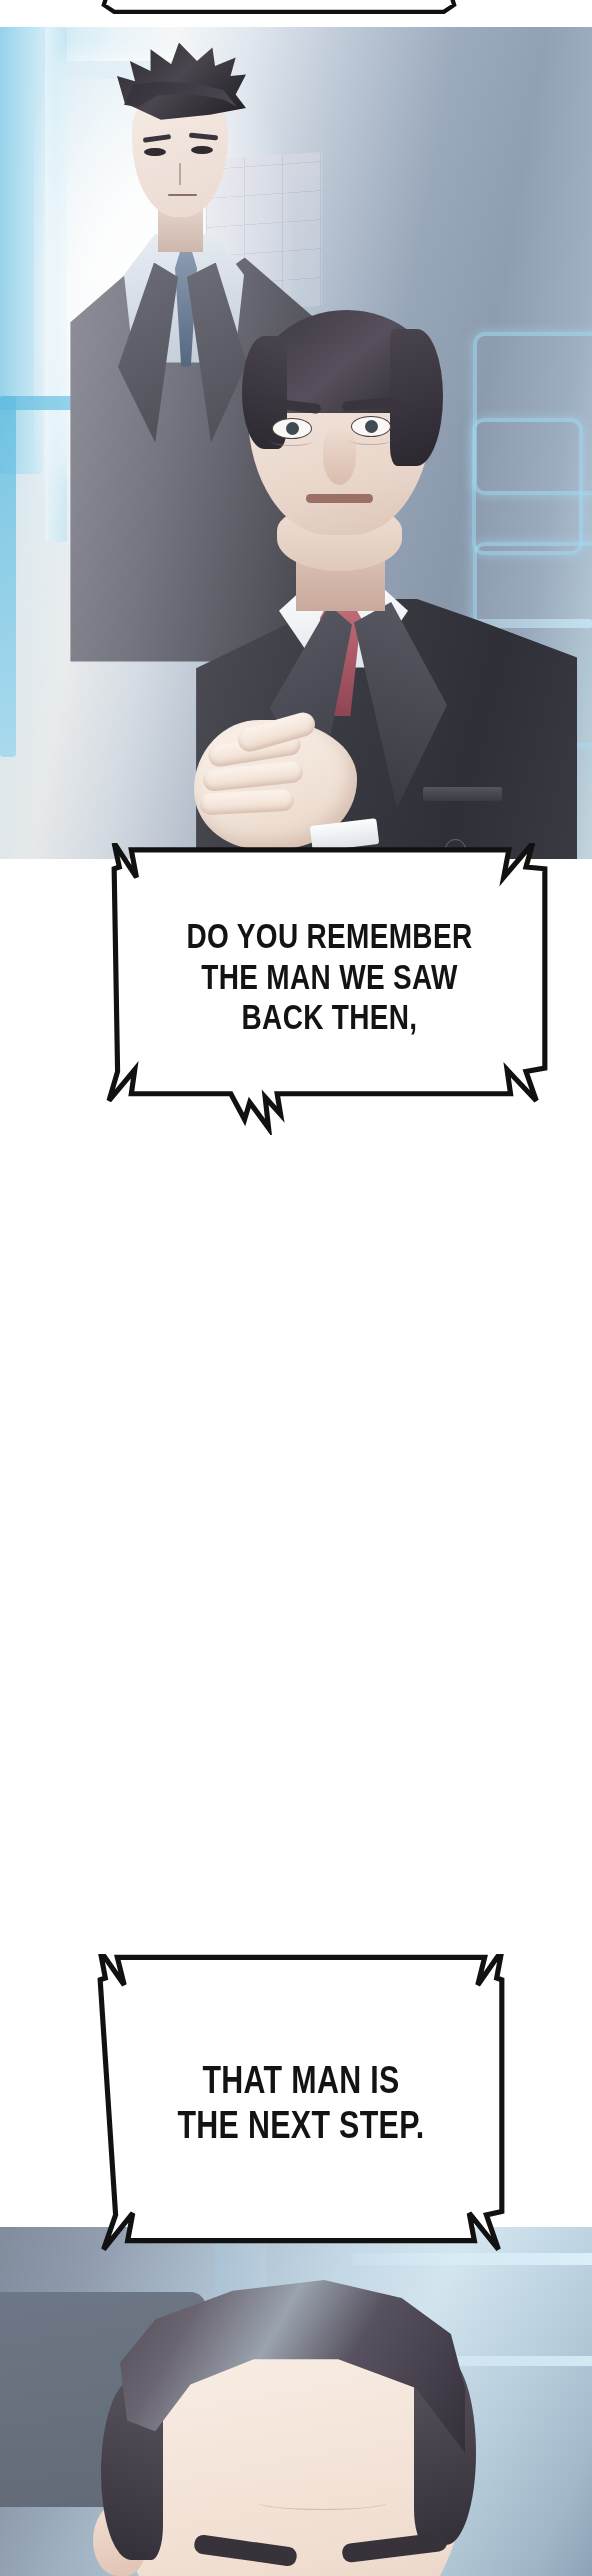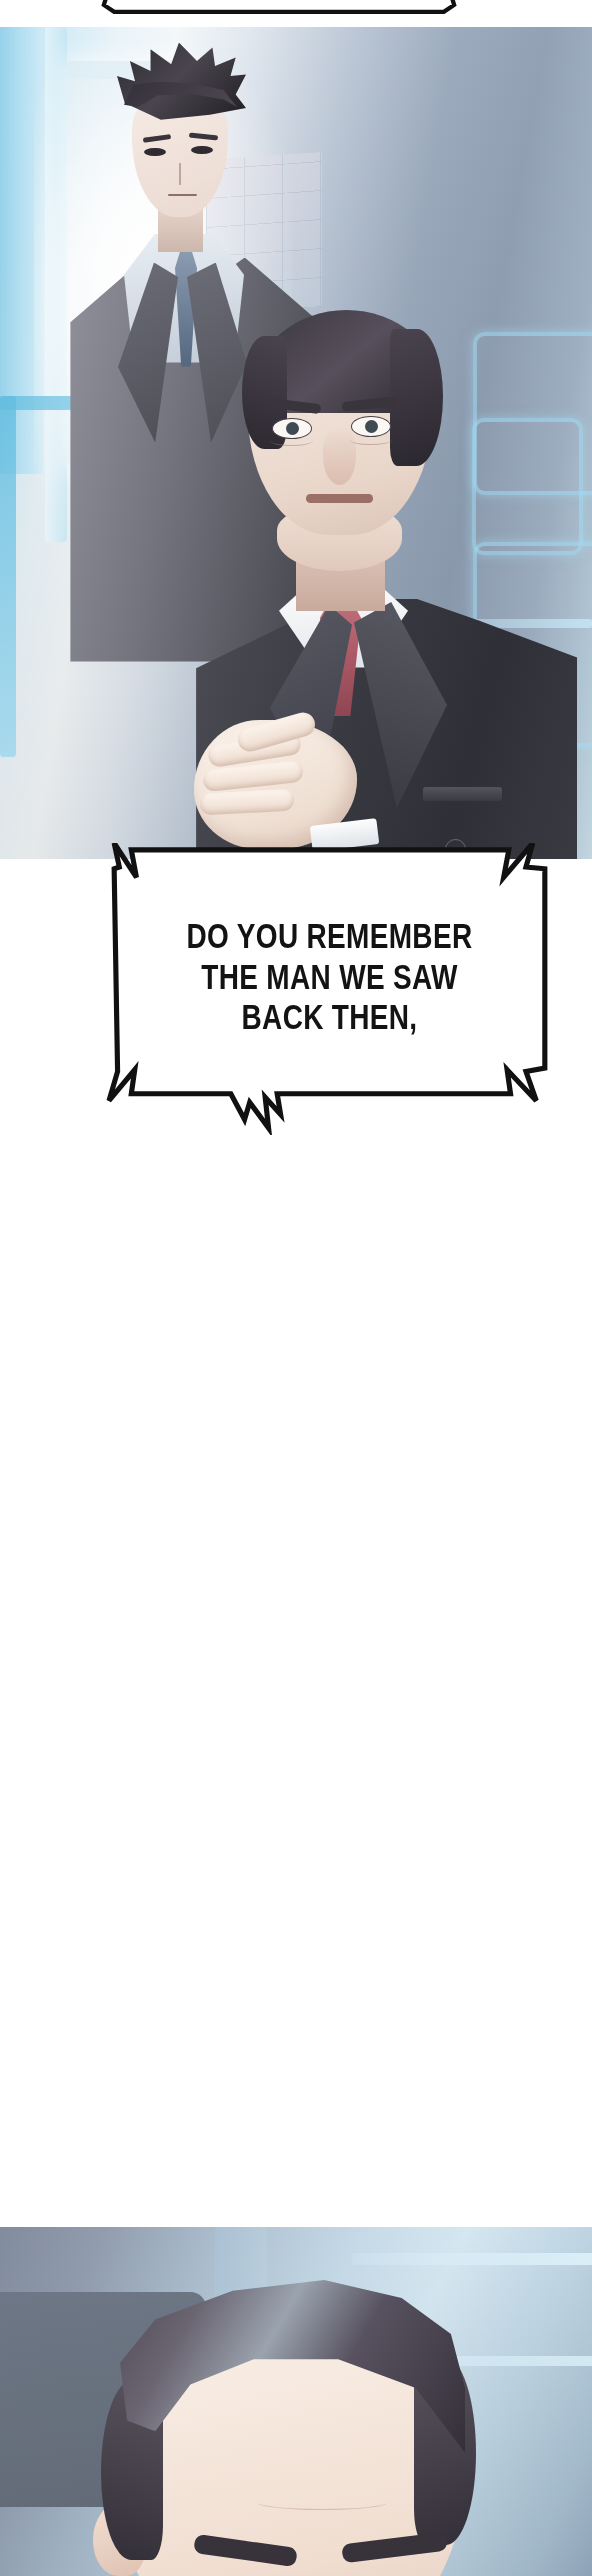--- a/index.html
+++ b/index.html
@@ -349,15 +349,33 @@
                L 44 264 L 14 300 L 24 266
                L 20 30
                Z" fill="#ffffff" stroke="#111111" stroke-width="6" stroke-linejoin="miter"></path>
     </svg>
     <div class="txt">DO YOU REMEMBER
 THE MAN WE SAW
 BACK THEN,</div>
   </div>
 
 
+  <div class="bubble" id="bubble-3">
+    <svg viewBox="0 0 508 346" preserveAspectRatio="none" aria-hidden="true">
+      <path d="M 26 28
+               L 20 -4 L 48 36 L 40 4
+               L 468 4
+               L 460 36 L 488 -4 L 482 28
+               L 488 30
+               L 488 300
+               L 470 304
+               L 484 344 L 450 302 L 456 334
+               L 52 334
+               L 58 302 L 24 344 L 38 304
+               L 20 30
+               Z" fill="#ffffff" stroke="#111111" stroke-width="6" stroke-linejoin="miter"></path>
+    </svg>
+    <div class="txt">THAT MAN IS
+THE NEXT STEP.</div>
+  </div>
 
 </div>
 
 
 </body></html>

